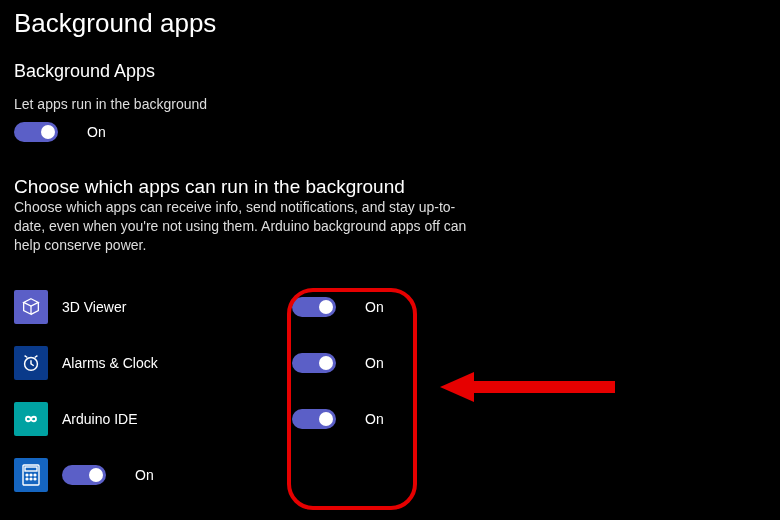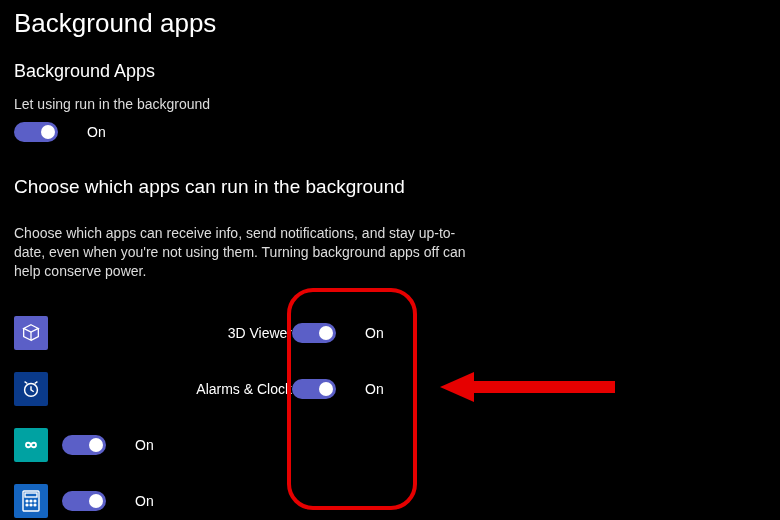--- a/index.html
+++ b/index.html
@@ -29,21 +29,21 @@
       margin-bottom: 10px;
     }
     .master-row {
       display: flex;
       align-items: center;
       margin-bottom: 34px;
     }
     .section2-title {
       font-size: 19px;
       font-weight: 400;
-      margin-bottom: 26px;
+      margin-bottom: 0;
     }
     .section-desc {
       font-size: 14px;
       color: #ddd;
       max-width: 460px;
       line-height: 1.35;
       margin-bottom: 24px;
     }
     .app-list { }
     .app-row {
@@ -56,21 +56,20 @@
       height: 34px;
       margin-right: 14px;
       display: flex;
       align-items: center;
       justify-content: center;
       flex-shrink: 0;
     }
     .app-name {
       font-size: 14px;
       flex: 0 0 230px;
-      text-align: right;
     }
     .toggle-cell {
       display: flex;
       align-items: center;
     }
     .toggle {
       width: 44px;
       height: 20px;
       border-radius: 10px;
       background: #5b5fc7;
@@ -116,30 +115,30 @@
     .ic-alarm { background: #0a3a8a; border-radius: 2px; }
     .ic-arduino { background: #00a2a2; border-radius: 2px; }
     .ic-calc { background: #1565c0; border-radius: 2px; }
   </style>
 </head>
 <body>
 
 <h1 class="page-title">Background apps</h1>
 
 <h2 class="section-title">Background Apps</h2>
-<div class="section-desc-small">Let using run in the background</div>
+<div class="section-desc-small">Let apps run in the background</div>
 <div class="master-row">
   <div class="toggle">
       <div class="knob"></div>
     </div>
   <span class="toggle-label">On</span>
 </div>
 
 <h2 class="section2-title">Choose which apps can run in the background</h2>
-<p class="section-desc">Choose which apps can receive info, send notifications, and stay up-to-date, even when you're not using them. Turning background apps off can help conserve power.</p>
+<p class="section-desc">Choose which apps can receive info, send notifications, and stay up-to-date, even when you're not using them. Arduino background apps off can help conserve power.</p>
 
 <div class="app-list">
 
   <div class="app-row">
     <div class="app-icon ic-3d">
       <svg width="22" height="22" viewBox="0 0 24 24">
           <g fill="none" stroke="#fff" stroke-width="1.4">
             <path d="M12 3 L20 7 L12 11 L4 7 Z"></path>
             <path d="M4 7 V16 L12 20 V11"></path>
             <path d="M20 7 V16 L12 20"></path>
@@ -175,20 +174,21 @@
   </div>
 
   <div class="app-row">
     <div class="app-icon ic-arduino">
       <svg width="24" height="24" viewBox="0 0 24 24">
           <g fill="none" stroke="#fff" stroke-width="1.8">
             <path d="M7 12 C7 9 11 9 12 12 C13 15 17 15 17 12 C17 9 13 9 12 12 C11 15 7 15 7 12 Z"></path>
           </g>
         </svg>
     </div>
+    <div class="app-name">Arduino IDE</div>
     <div class="toggle-cell">
       <div class="toggle">
           <div class="knob"></div>
         </div>
       <span class="toggle-label">On</span>
     </div>
   </div>
 
   <div class="app-row">
     <div class="app-icon ic-calc">

